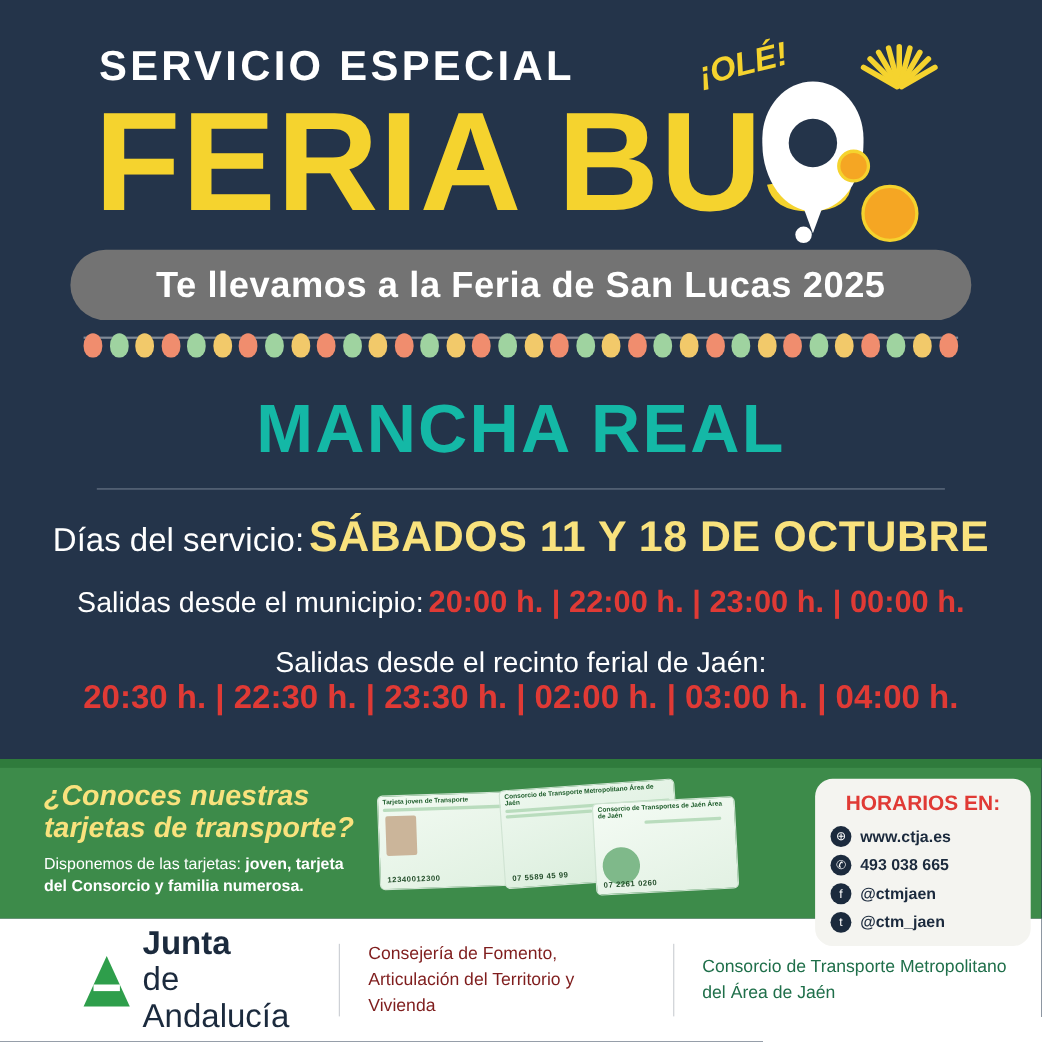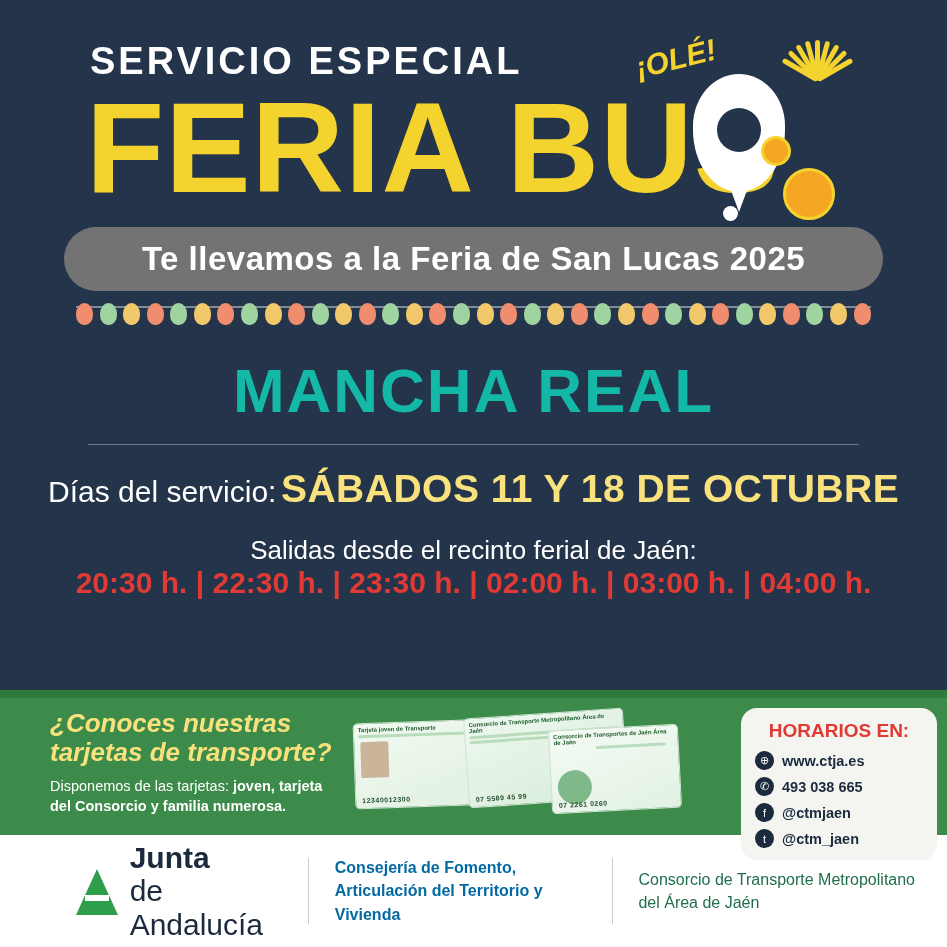--- a/index.html
+++ b/index.html
@@ -183,21 +183,21 @@
     font-size: 30px;
     font-weight: bold;
   }
 
   
   .green {
     flex: 0 0 145px;
     background: #3d8b4a;
     position: relative;
     display: flex; align-items: center;
-    padding: 0 18px;
+    padding: 0 8px;
   }
   .cards-q {
     width: 290px;
     margin-left: 32px;
   }
   .cards-q .q {
     color: #f9e27d;
     font-size: 26px;
     font-weight: bold;
     font-style: italic;
@@ -292,21 +292,21 @@
   }
   .junta-mark:after {
     content:"";
     position: absolute; left: 13px; bottom: 16px;
     width: 24px; height: 6px;
     background: #ffffff;
   }
   .junta-txt { color: #1b2a3d; font-size: 30px; line-height: 1.12; }
   .junta-txt b { font-weight: bold; }
   .vdiv { width: 1px; height: 66px; background: #c9ccd2; margin: 0 26px; }
-  .cons { color: #0369a1; font-size: 16px; line-height: 1.45; width: 270px; font-weight: bold; }
+  .cons { color: #7f1d1d; font-size: 16px; line-height: 1.45; width: 270px; }
   .ctm { color: #1f6f4a; font-size: 16px; line-height: 1.45; width: 300px; }
 </style>
 </head>
 <body>
 
 <div class="poster">
 
   <div class="top">
 
     <div class="pin-wrap">
@@ -375,20 +375,24 @@
     </div>
 
     <div class="city">MANCHA REAL</div>
     <div class="rule"></div>
 
     <div class="line-days">
       <span class="lbl">Días del servicio:</span>
       <span class="val">SÁBADOS 11 Y 18 DE OCTUBRE</span>
     </div>
 
+    <div class="line-dep">
+      <span class="lbl">Salidas desde el municipio:</span>
+      <span class="val">20:00 h. | 22:00 h. | 23:00 h. | 00:00 h.</span>
+    </div>
 
     <div class="line-ret-label">Salidas desde el recinto ferial de Jaén:</div>
     <div class="line-ret-times">20:30 h. | 22:30 h. | 23:30 h. | 02:00 h. | 03:00 h. | 04:00 h.</div>
   </div>
 
   <div class="green">
     <div class="green-strip"></div>
 
     <div class="cards-q">
       <div class="q">¿Conoces nuestras tarjetas de transporte?</div>

